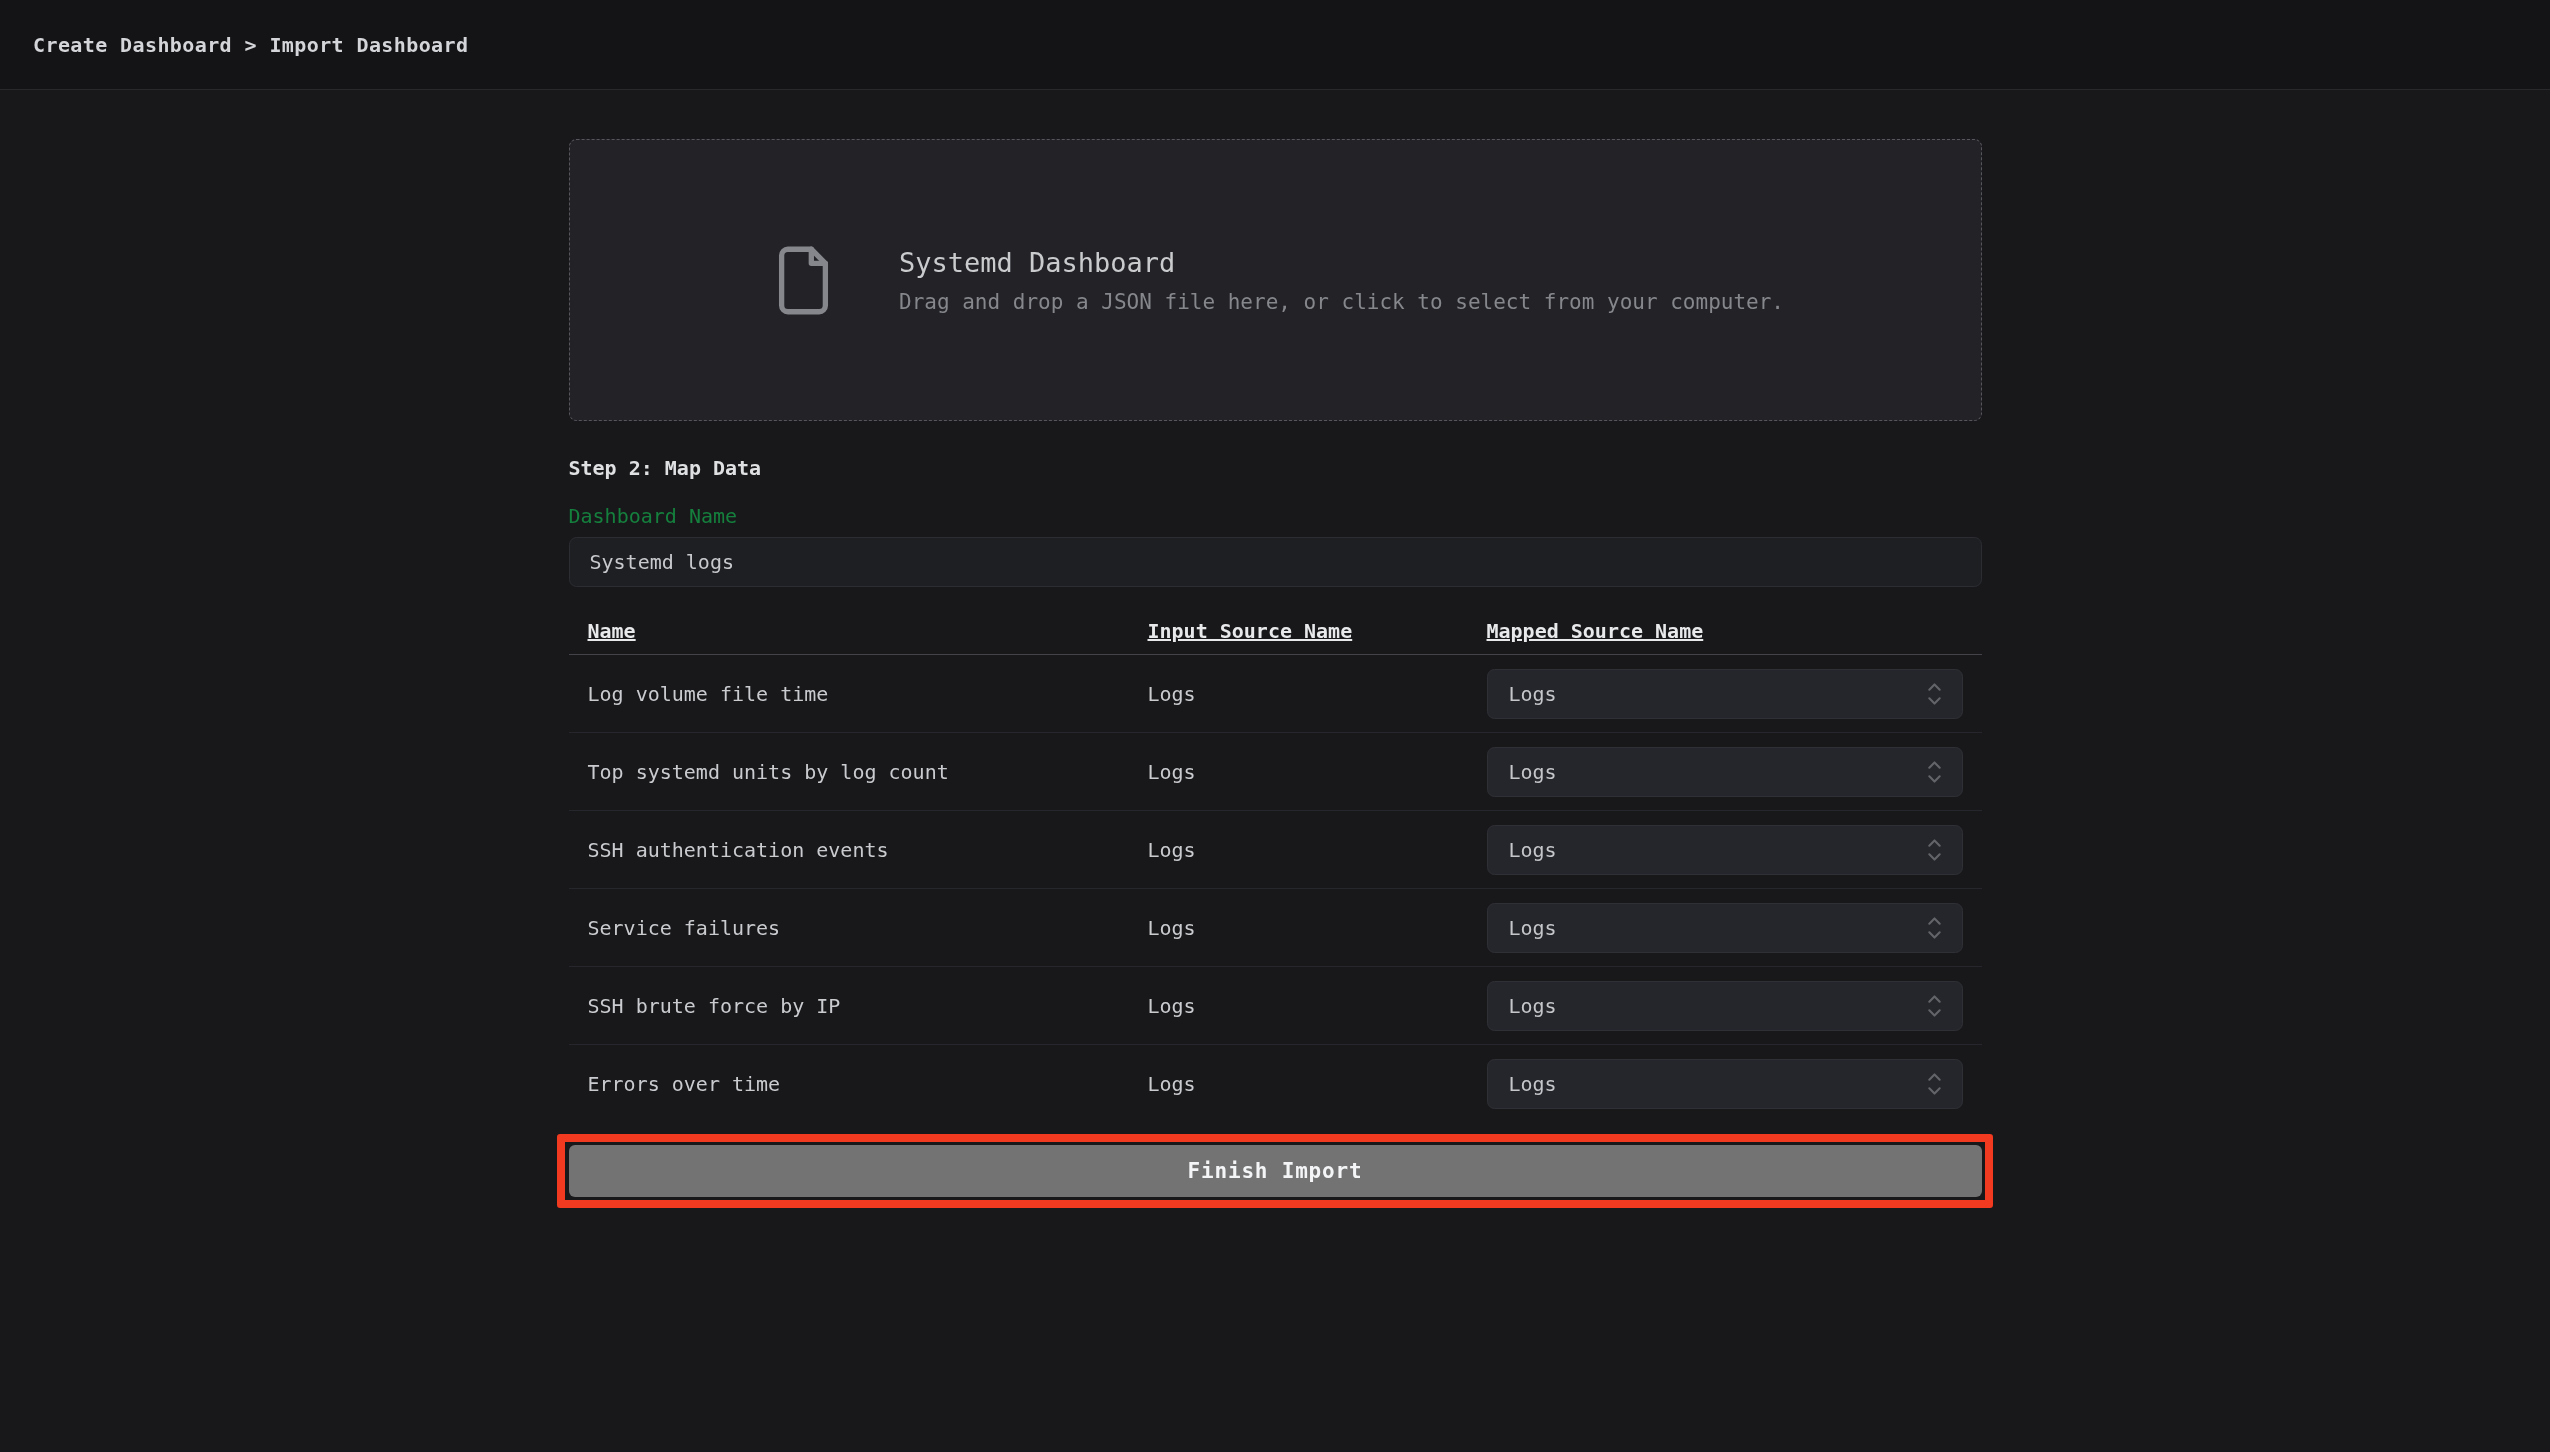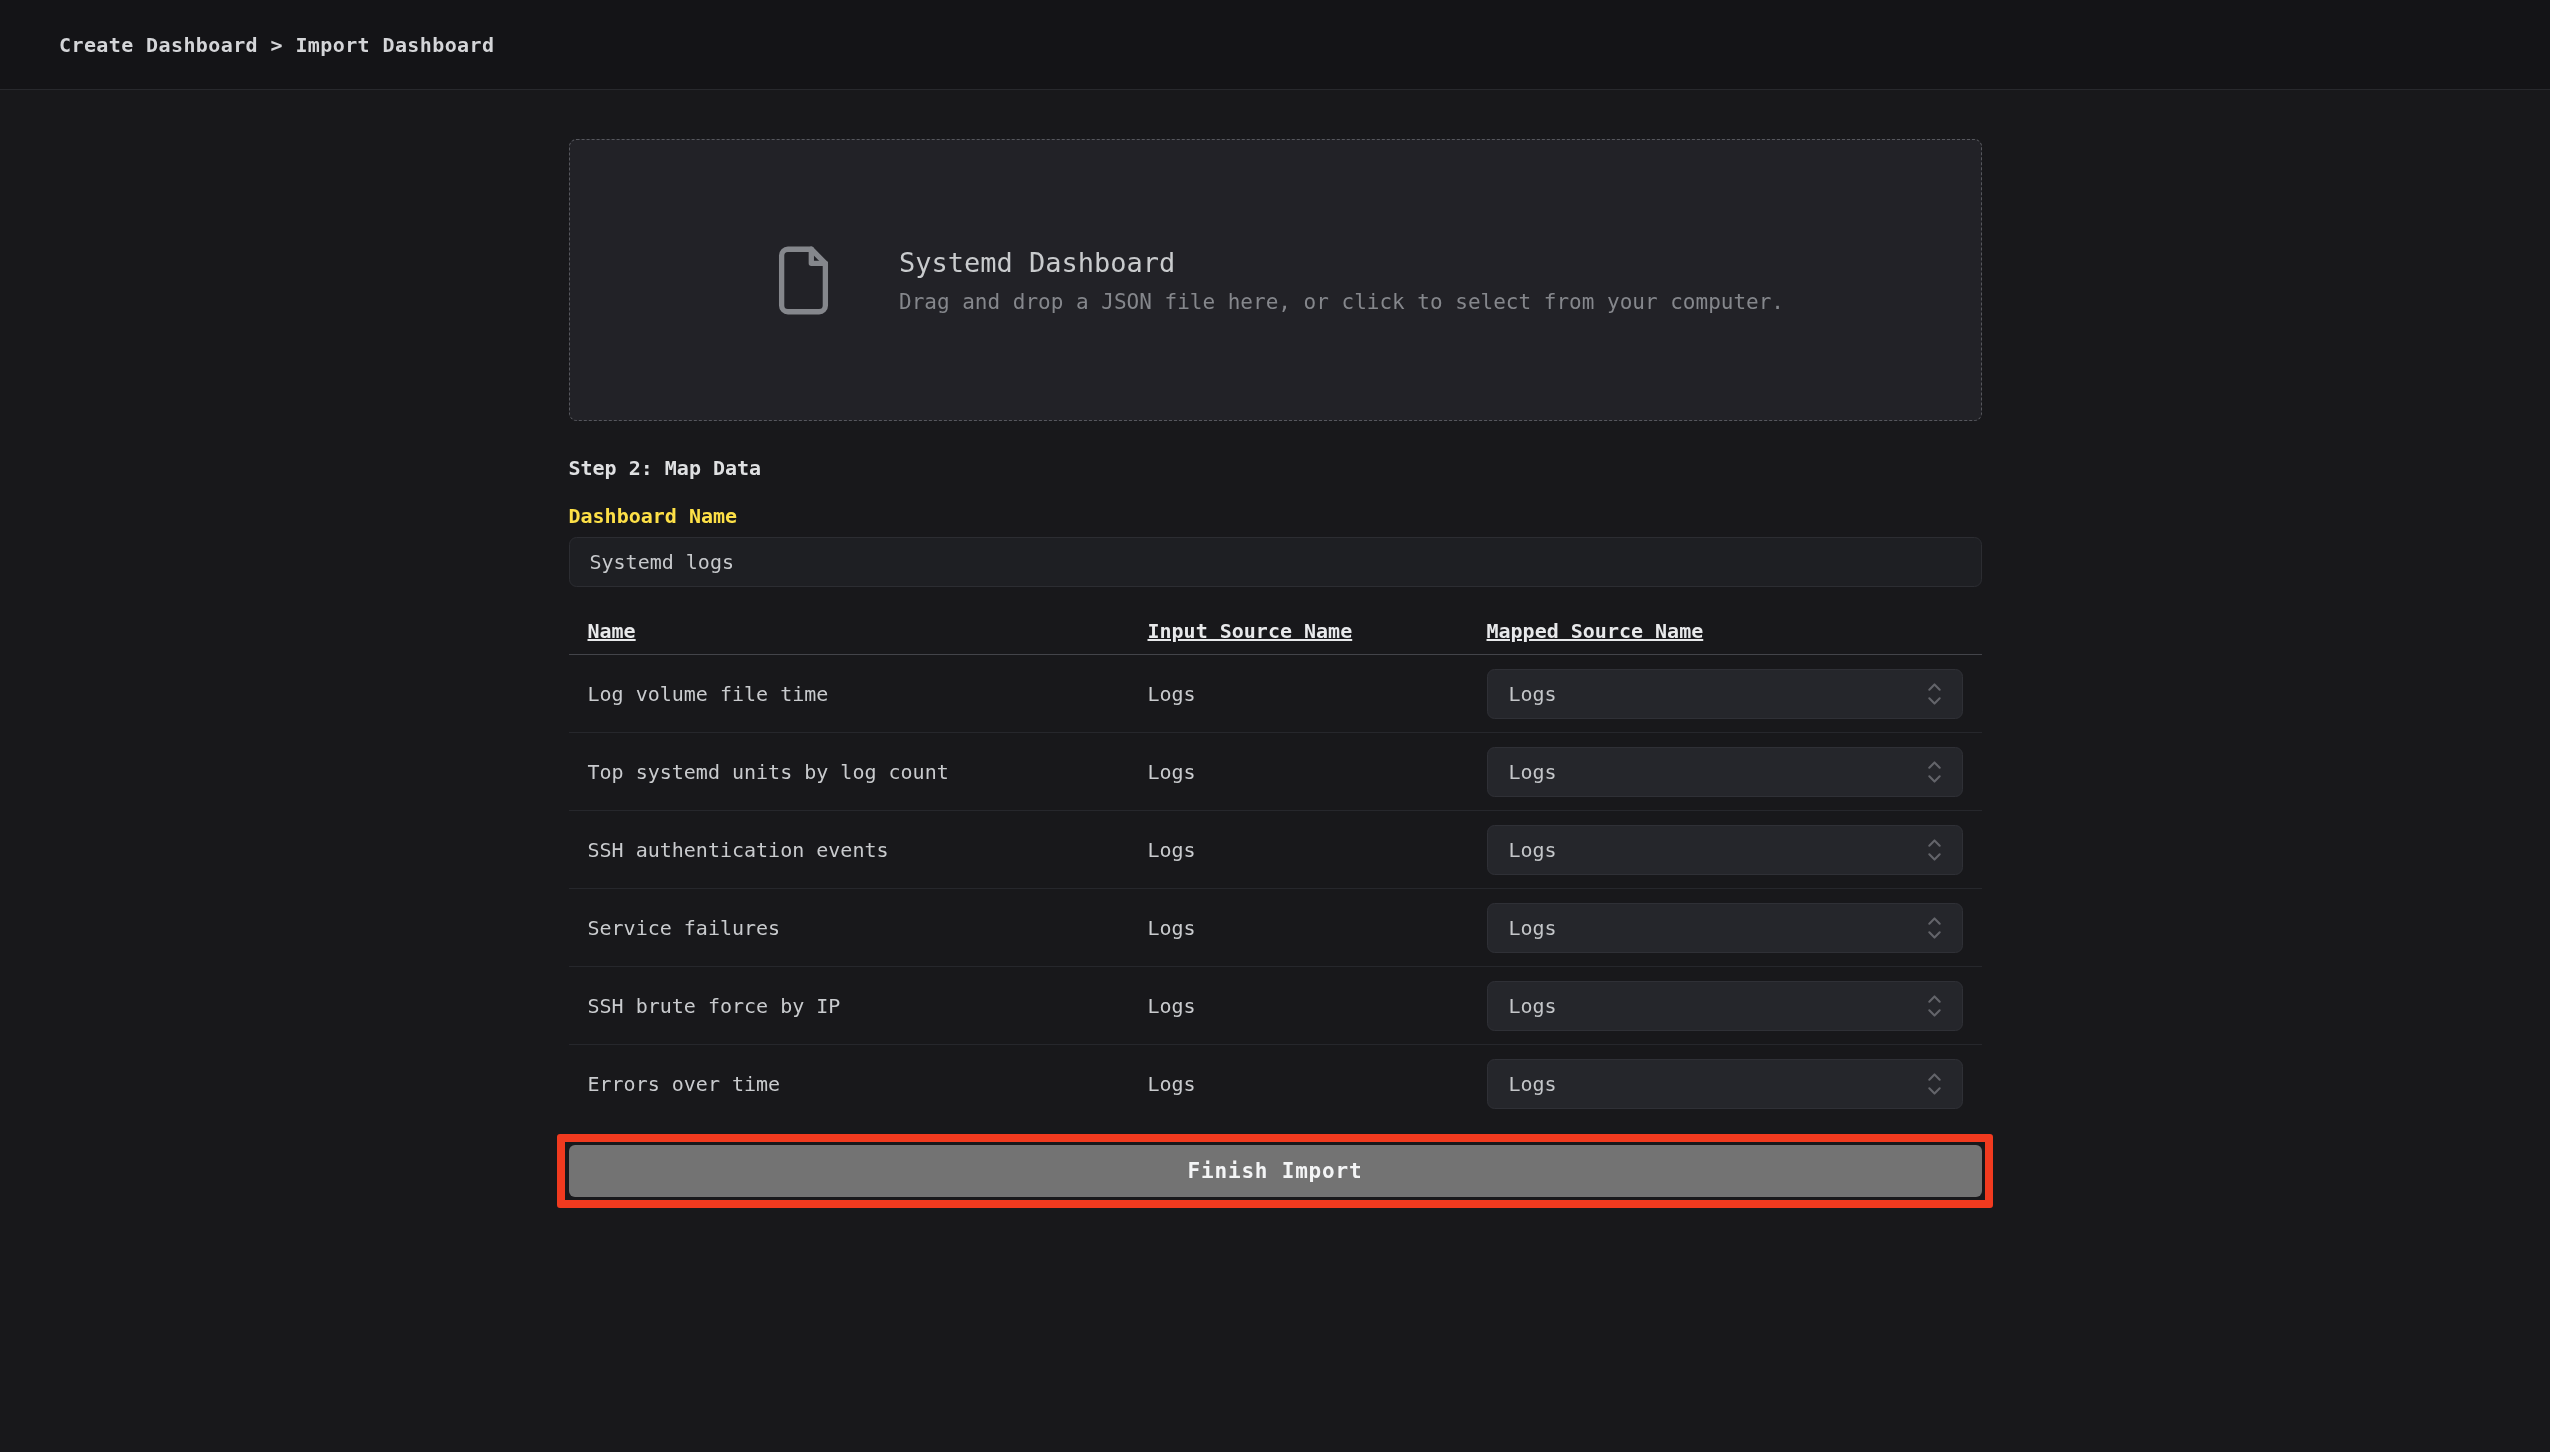--- a/index.html
+++ b/index.html
@@ -10,21 +10,21 @@
     color: #c9cbce;
   }
 
   
   .topbar {
     height: 90px;
     background: #141417;
     border-bottom: 1.5px solid #28292d;
     display: flex;
     align-items: center;
-    padding-left: 59px;
+    padding-left: 33px;
   }
   .breadcrumb {
     font-size: 20px;
     font-weight: 700;
     color: #d4d5d8;
     letter-spacing: 0.4px;
   }
 
   
   .container {
@@ -61,22 +61,22 @@
   .step-label {
     margin-top: 35px;
     font-size: 20px;
     font-weight: 700;
     color: #dfe0e2;
     line-height: 24px;
   }
   .field-label {
     margin-top: 24px;
     font-size: 20px;
-    font-weight: 700;
-    color: #fde047;
+    font-weight: 400;
+    color: #15803d;
     line-height: 24px;
   }
   .name-input {
     margin-top: 9px;
     width: 100%;
     height: 50px;
     background: #1e1f23;
     border: 1.5px solid #2c2d32;
     border-radius: 7.6px;
     padding: 0 20px;

